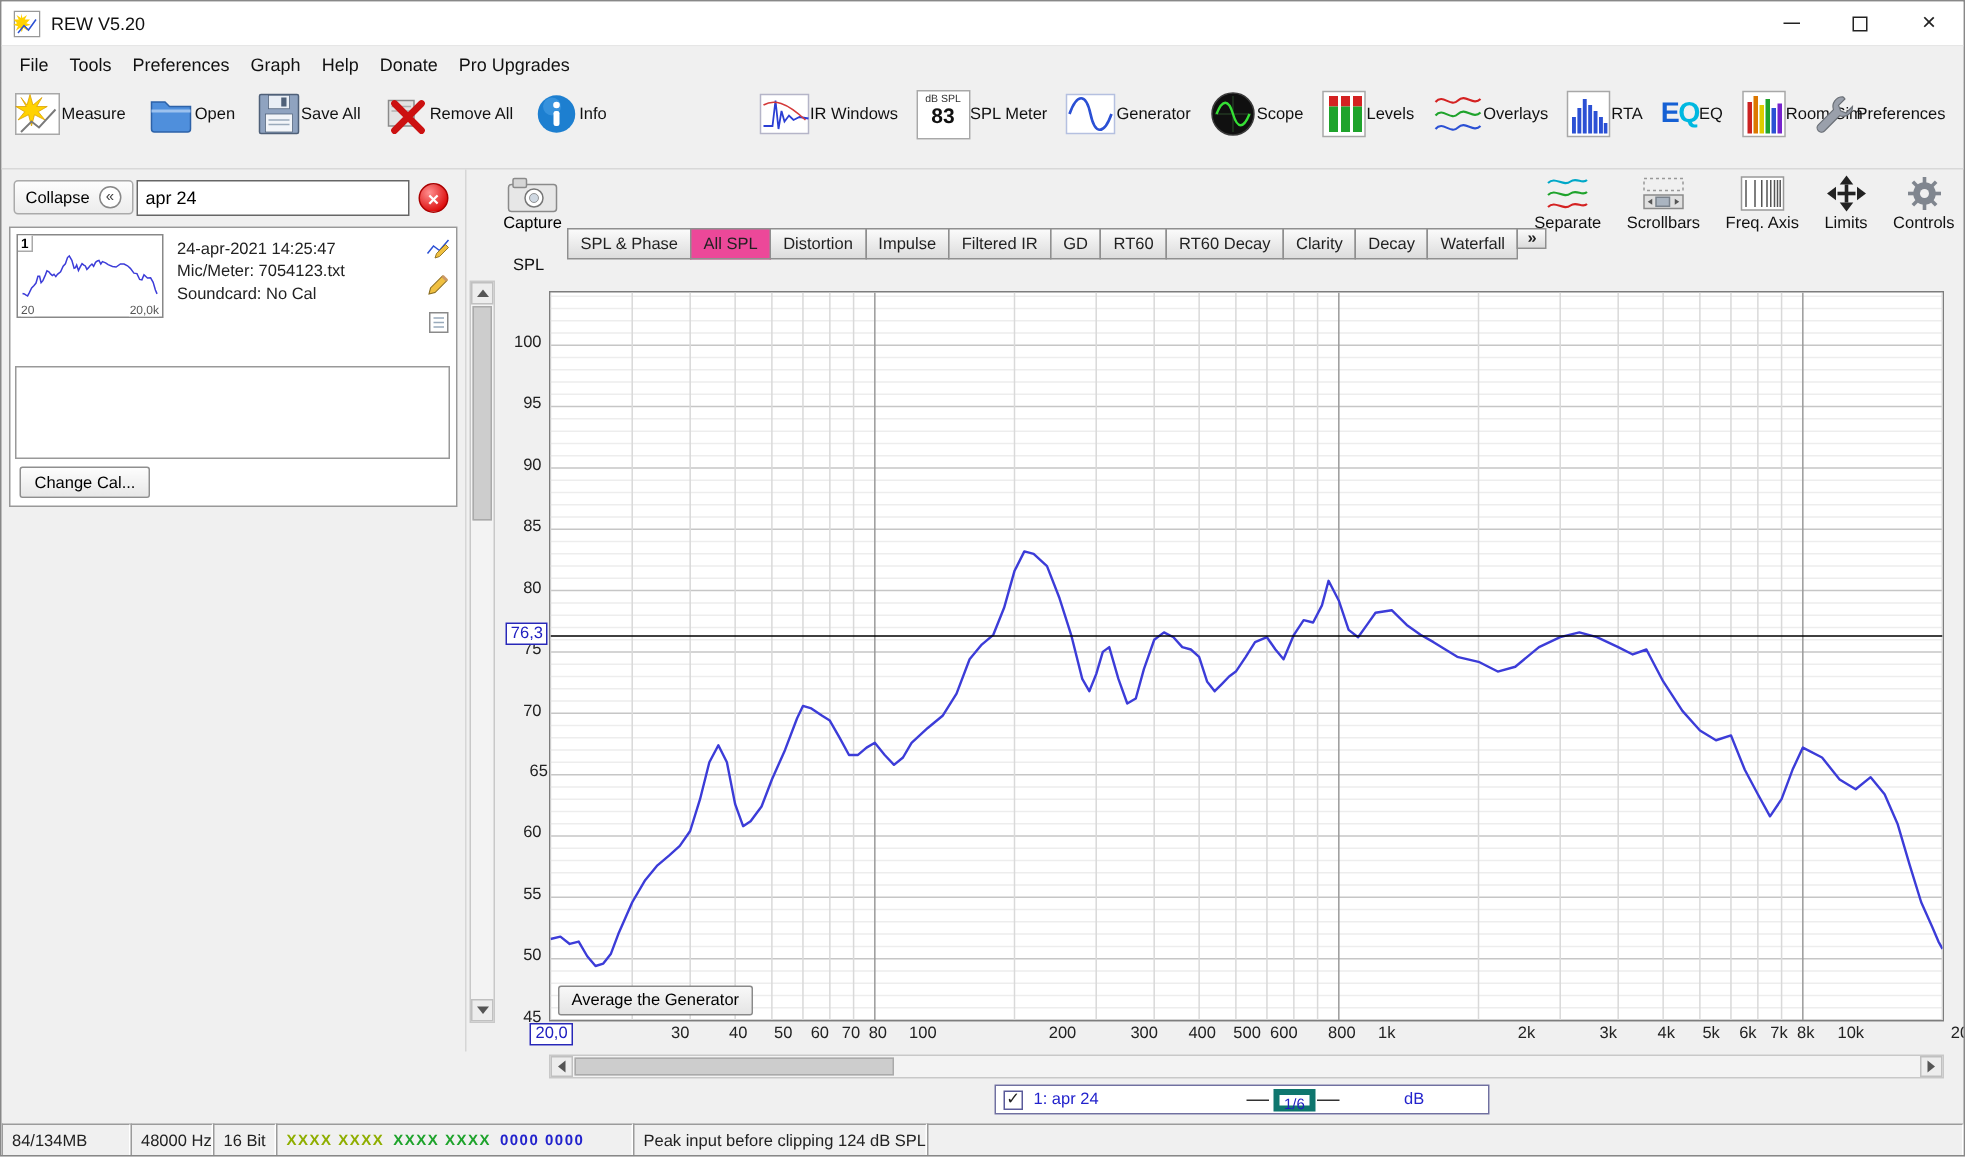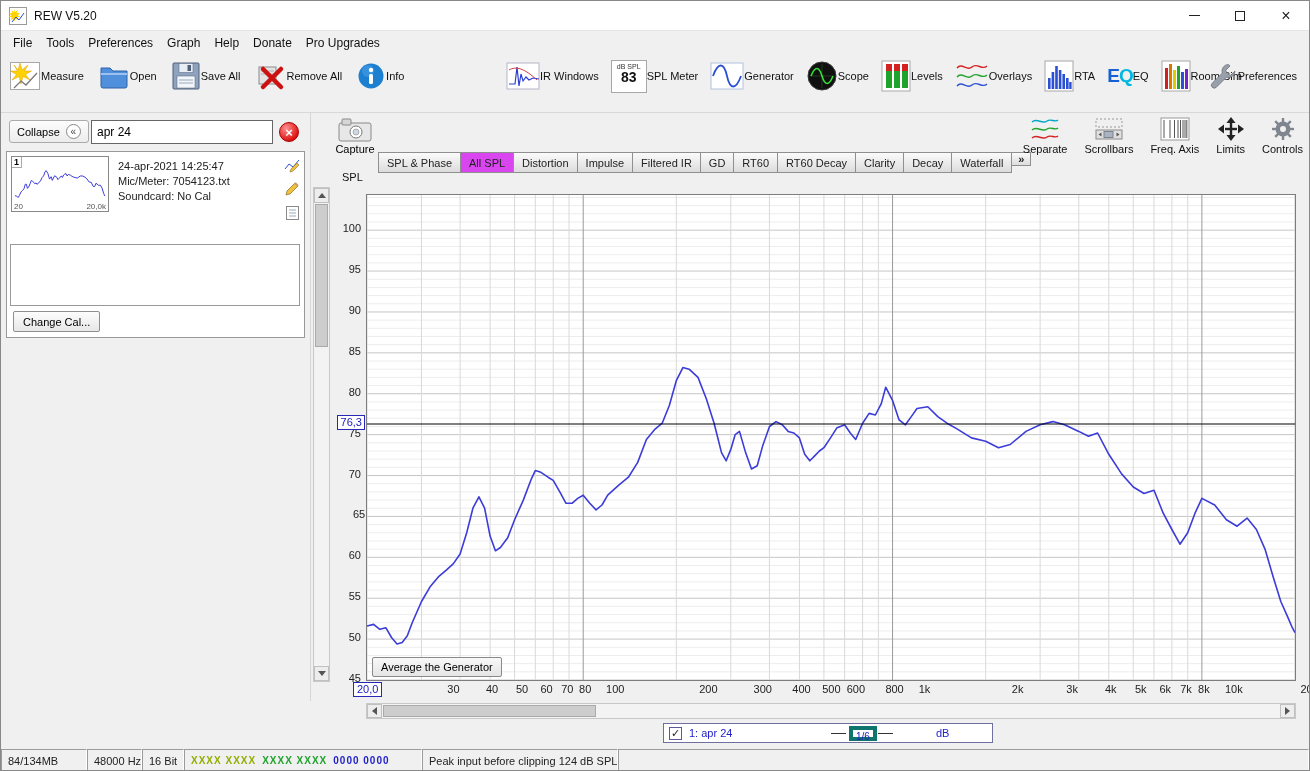--- a/index.html
+++ b/index.html
@@ -68,21 +68,21 @@
 .tri-up{width:0;height:0;border-left:4px solid transparent;border-right:4px solid transparent;border-bottom:5px solid #555;}
 .tri-down{width:0;height:0;border-left:4px solid transparent;border-right:4px solid transparent;border-top:5px solid #555;}
 .tri-left{width:0;height:0;border-top:4px solid transparent;border-bottom:4px solid transparent;border-right:5px solid #555;}
 .tri-right{width:0;height:0;border-top:4px solid transparent;border-bottom:4px solid transparent;border-left:5px solid #555;}
 
 
 #capture-btn{position:absolute;left:333px;top:115px;width:42px;display:flex;flex-direction:column;align-items:center;font-size:11px;}
 #capture-btn .cap-icon{height:27px;display:flex;align-items:center;}
 #tab-strip{position:absolute;left:377px;top:131px;height:24px;display:flex;align-items:flex-start;margin-top:20px;}
 .tab{font-size:11px;padding:4px 8px 3px;background:linear-gradient(#fbfbfb,#dcdcdc);border:1px solid #8f8f8f;margin-right:-1px;white-space:nowrap;color:#222;}
-.tab.selected{background:#d946ef;position:relative;z-index:2;}
+.tab.selected{background:#ec4899;position:relative;z-index:2;}
 .tab.more{display:flex;align-items:center;font-weight:bold;padding:0 6px;}
 #right-btns{position:absolute;top:114px;right:6px;display:flex;gap:17px;}
 .rt-btn{display:flex;flex-direction:column;align-items:center;font-size:11px;color:#111;}
 .rt-icon{height:28px;display:flex;align-items:center;}
 
 
 #spl-axis-title{position:absolute;left:341px;top:170px;font-size:11px;color:#111;}
 #plot{position:absolute;left:365px;top:193px;width:930px;height:487px;background:#fff;border:1px solid #7d7d7d;}
 #chart-svg{position:absolute;left:0;top:0;}
 #y-labels{position:absolute;left:328px;top:193px;width:34px;height:487px;}

